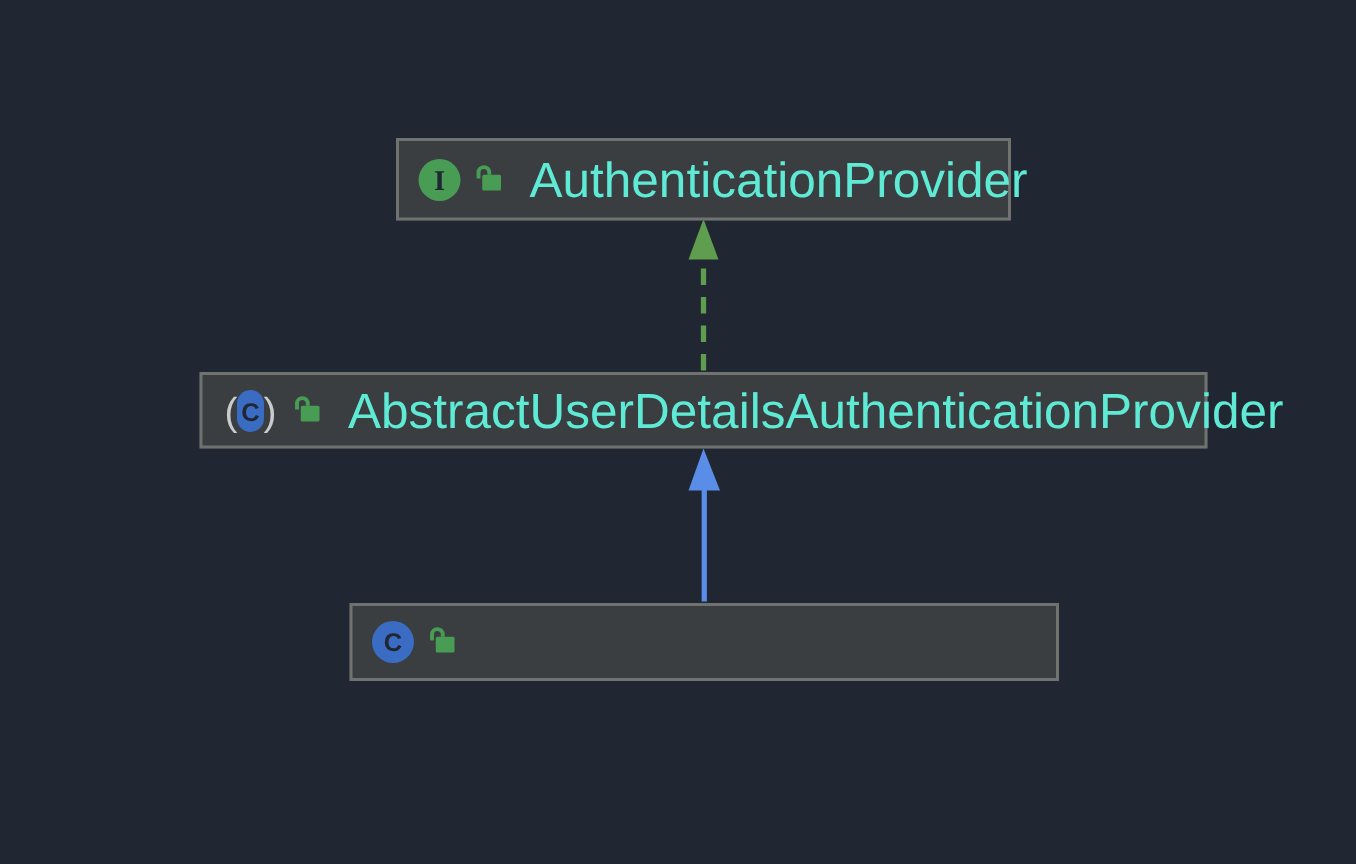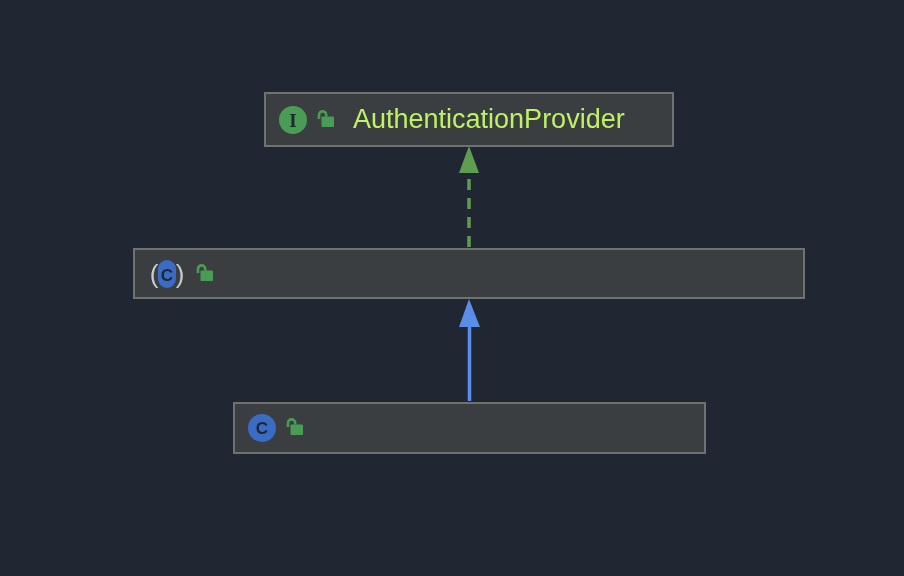--- a/index.html
+++ b/index.html
@@ -39,22 +39,22 @@
   }
   .uml-node .lock-icon {
     flex: 0 0 auto;
     display: flex;
     align-items: center;
     margin-left: 6px;
     margin-top: -4px;
   }
   .uml-node .node-label {
     margin-left: 17px;
-    font-size: 27px;
-    color: #bef264;
+    font-size: 33px;
+    color: #5eead4;
     white-space: nowrap;
     letter-spacing: 0px;
   }
   #node-authentication-provider {
     left: 264px; top: 92px; width: 410px; height: 55px;
   }
   #node-abstract-user-details-authentication-provider {
     left: 133px; top: 248px; width: 672px; height: 51px;
   }
   #node-idao-authentication-provider {
@@ -103,20 +103,21 @@
         <text x="20" y="22.5" text-anchor="middle" font-family="Liberation Sans, sans-serif" font-size="17" font-weight="bold" fill="#202732">C</text>
         <text x="33" y="25" text-anchor="middle" font-family="Liberation Sans, sans-serif" font-size="26" fill="#C9CCCE">)</text>
       </svg>
     </span>
     <span class="lock-icon">
       <svg width="22" height="22" viewBox="0 0 22 22">
         <path d="M5 12 V8 a3.6 3.6 0 0 1 7.2 0 V9.5" fill="none" stroke-width="2.6" stroke="#499C54"></path>
         <rect x="7.5" y="9.5" width="12.5" height="10.5" rx="1" fill="#499C54"></rect>
       </svg>
     </span>
+    <span class="node-label">AbstractUserDetailsAuthenticationProvider</span>
   </div>
 
   <div class="uml-node" id="node-idao-authentication-provider">
     <span class="node-icon">
       <svg width="30" height="30" viewBox="0 0 30 30">
         <circle cx="15" cy="15" r="14" fill="#3A6CC3"></circle>
         <text x="15" y="21" text-anchor="middle" font-family="Liberation Sans, sans-serif" font-size="17" font-weight="bold" fill="#202732">C</text>
       </svg>
     </span>
     <span class="lock-icon">

